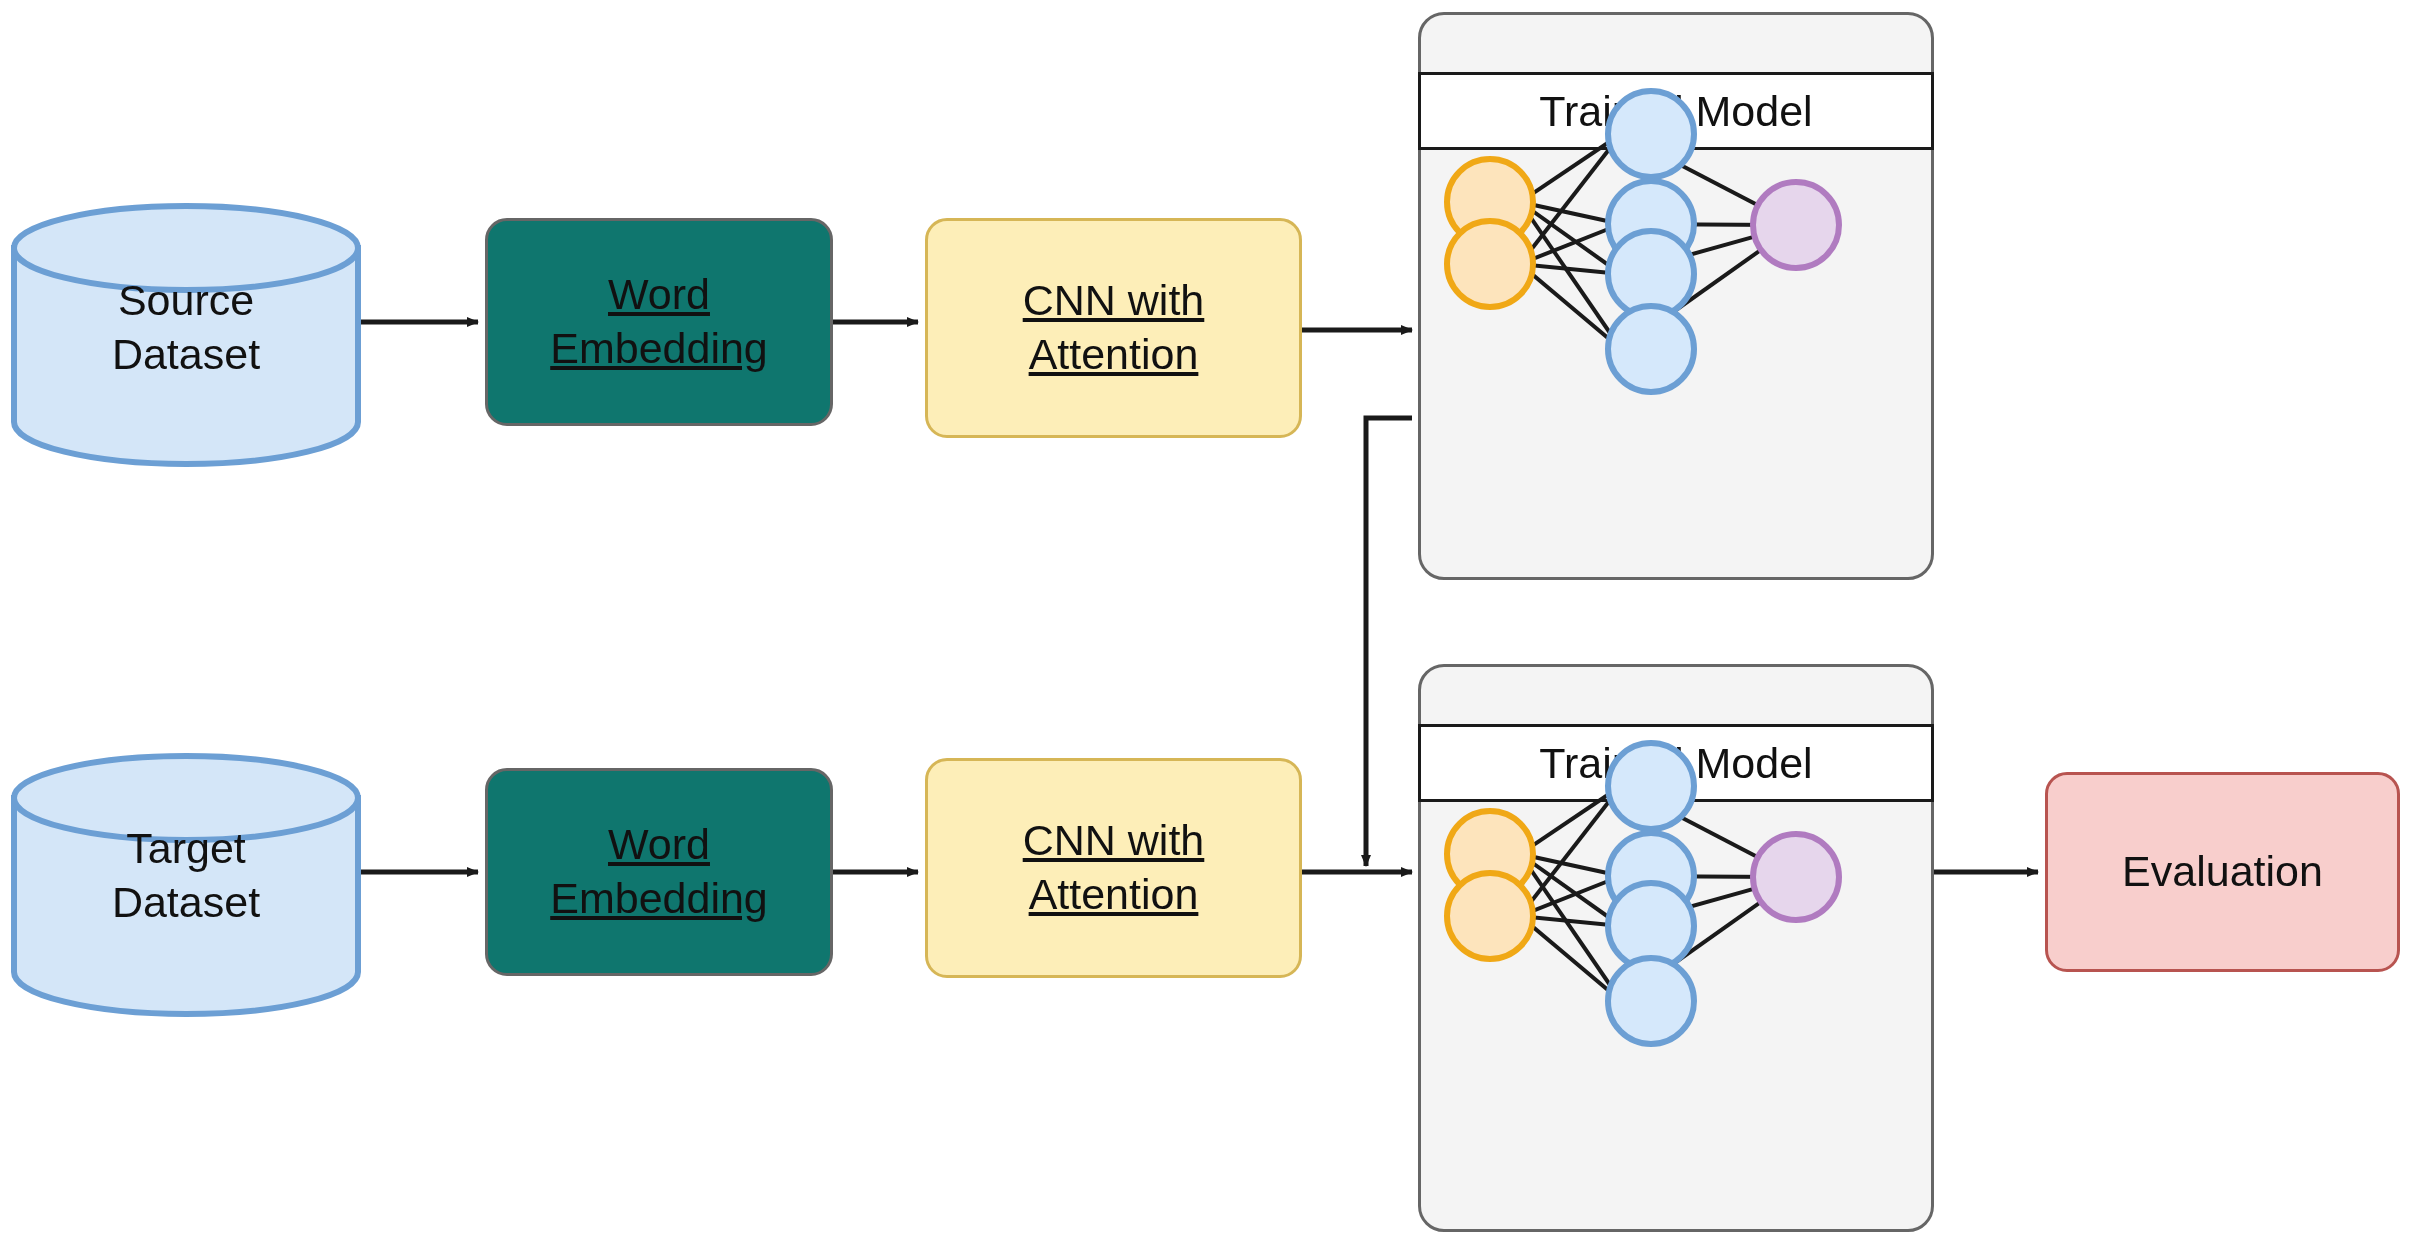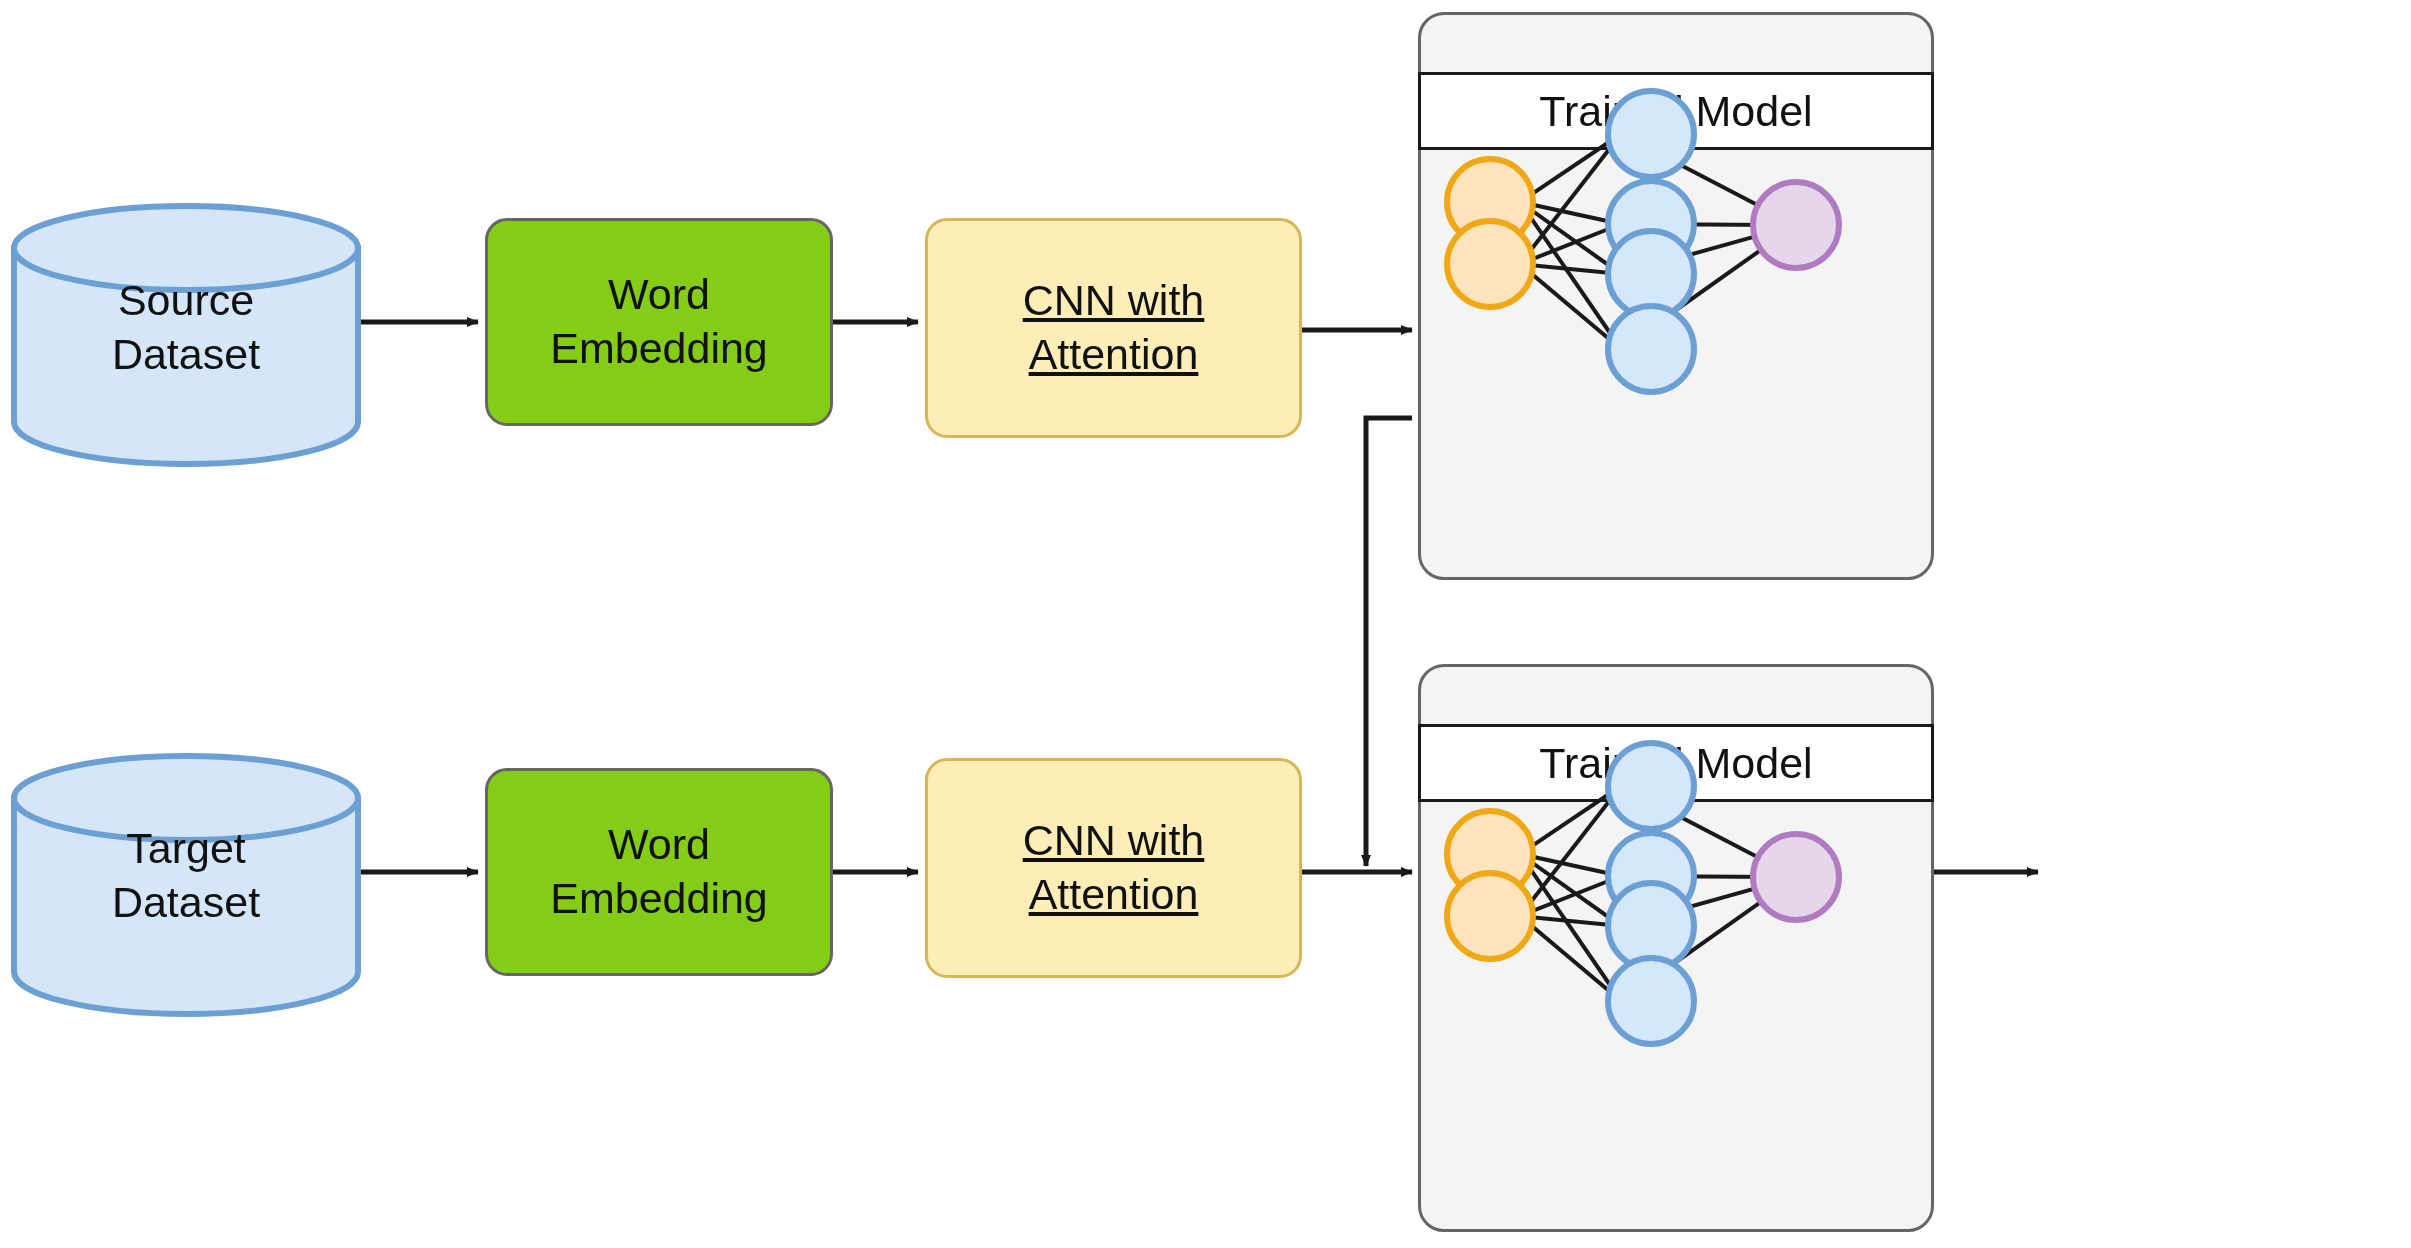--- a/index.html
+++ b/index.html
@@ -4,21 +4,21 @@
 <style>
   html,body{margin:0;padding:0;background:#ffffff;}
   body{width:2411px;height:1248px;position:relative;overflow:hidden;
        font-family:"Liberation Sans","DejaVu Sans",sans-serif;}
   #stage{position:absolute;left:0;top:0;width:2411px;height:1248px;}
   svg.layer{position:absolute;left:0;top:0;width:2411px;height:1248px;overflow:visible;}
 
   .node-box{position:absolute;box-sizing:border-box;display:flex;align-items:center;
             justify-content:center;text-align:center;line-height:1.25;color:#111111;}
 
-  .proc-box{border:3px solid #666666;border-radius:22px;background:#84cc16;font-size:43px;}
+  .proc-box{border:3px solid #666666;border-radius:22px;background:#0f766e;font-size:43px;text-decoration:underline;}
   .cnn-box{border:3px solid #d6b656;border-radius:22px;background:#fdeeb8;font-size:43px;text-decoration:underline;}
   .eval-box{border:3px solid #b85450;border-radius:22px;background:#f8cecc;font-size:43px;}
 
   .panel{position:absolute;box-sizing:border-box;border:3px solid #666666;
          border-radius:26px;background:#f4f4f4;}
   .panel-title{position:absolute;box-sizing:border-box;background:#ffffff;
                border:3px solid #1a1a1a;display:flex;align-items:center;
                justify-content:center;font-size:43px;color:#111111;}
 
   .cyl-label{position:absolute;text-align:center;font-size:43px;color:#111111;
@@ -165,14 +165,17 @@
       <circle cx="72" cy="190" r="43" fill="#fde4bc" stroke="#f0a816" stroke-width="6"></circle>
       <circle cx="72" cy="252" r="43" fill="#fde4bc" stroke="#f0a816" stroke-width="6"></circle>
       <circle cx="233" cy="122" r="43" fill="#d5e8fb" stroke="#6c9fd4" stroke-width="6"></circle>
       <circle cx="233" cy="212" r="43" fill="#d5e8fb" stroke="#6c9fd4" stroke-width="6"></circle>
       <circle cx="233" cy="262" r="43" fill="#d5e8fb" stroke="#6c9fd4" stroke-width="6"></circle>
       <circle cx="233" cy="337" r="43" fill="#d5e8fb" stroke="#6c9fd4" stroke-width="6"></circle>
       <circle cx="378" cy="213" r="43" fill="#e6d6ec" stroke="#b07bc0" stroke-width="6"></circle>
     </g>
   </svg>
 
+  <div class="node-box eval-box" style="left:2045px;top:772px;width:355px;height:200px;">
+    <span>Evaluation</span>
+  </div>
 
 </div>
 
 </body></html>

